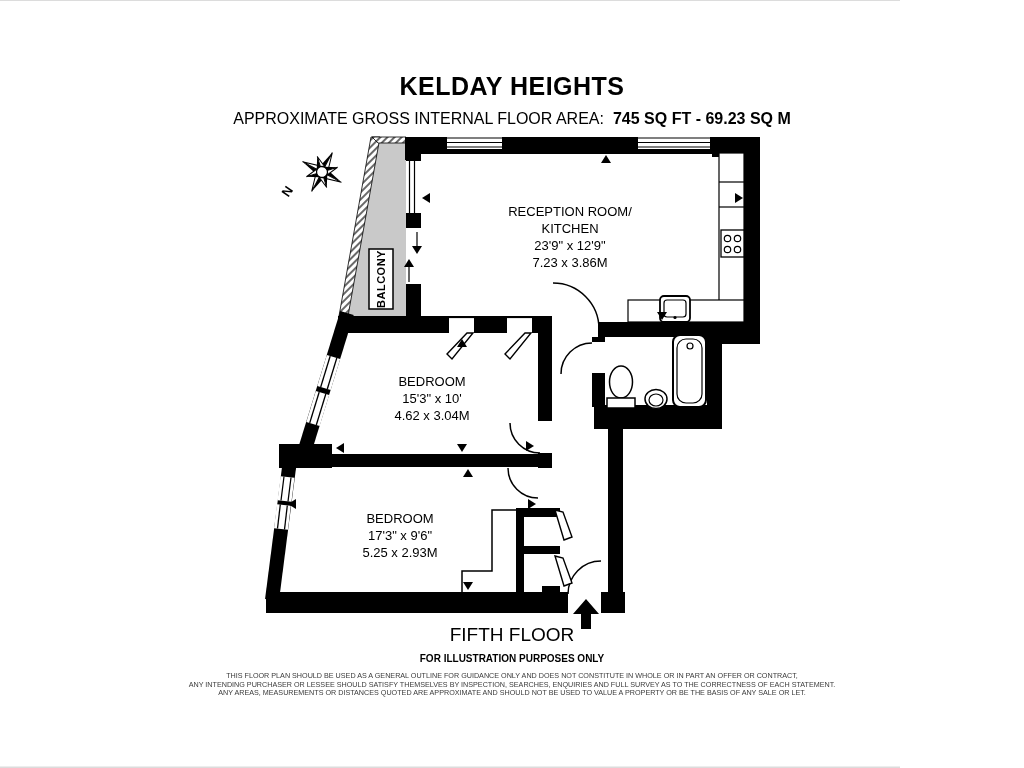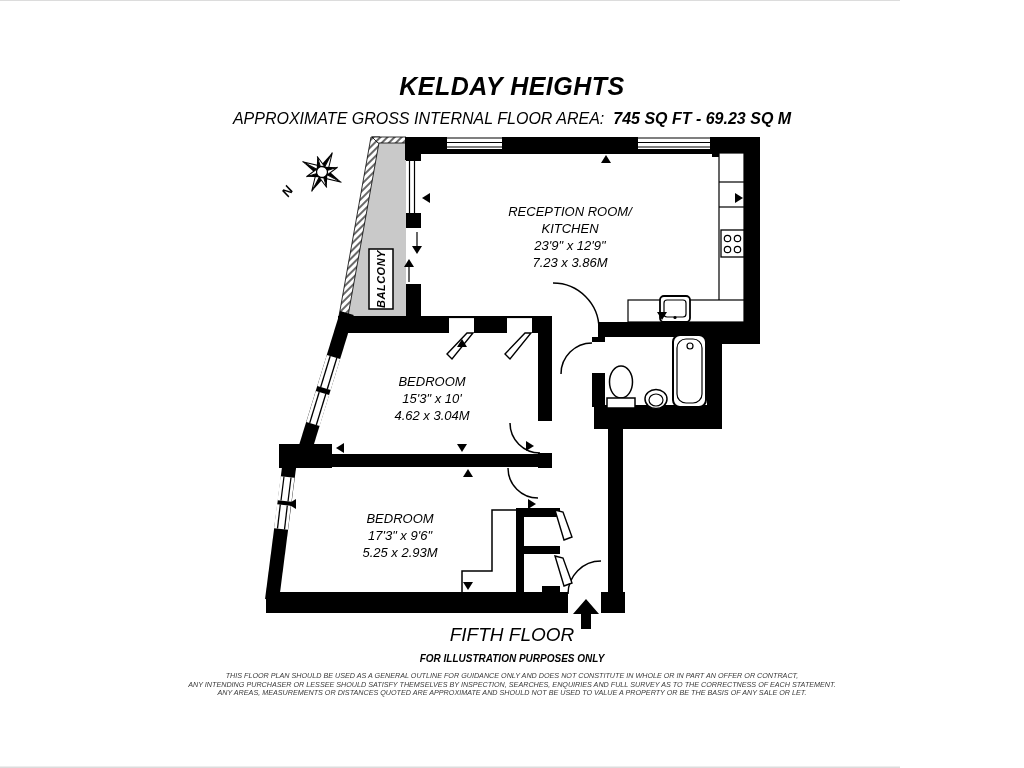--- a/index.html
+++ b/index.html
@@ -1,17 +1,17 @@
 <!DOCTYPE html>
 <html><head>
 <meta charset="utf-8">
 <style>
   html,body{margin:0;padding:0;background:#fff;}
   .page{position:relative;width:900px;height:768px;background:#fff;overflow:hidden;
-        font-family:"Liberation Sans","DejaVu Sans",sans-serif;font-style:italic;}
+        font-family:"Liberation Sans","DejaVu Sans",sans-serif;}
   svg{position:absolute;left:0;top:0;}
   svg text{fill:#000;font-family:"Liberation Sans","DejaVu Sans",sans-serif;}
   .title-text{font-size:25px;font-weight:bold;letter-spacing:.5px;}
   .subtitle-label{font-size:16px;font-weight:normal;}
   .subtitle-value{font-size:16px;font-weight:bold;}
   .room-label{font-size:13px;}
   .balcony-label{font-size:11px;font-weight:bold;letter-spacing:.5px;}
   .floor-label{font-size:19px;}
   .note-label{font-size:10px;font-weight:bold;}
   .disclaimer{font-size:7.2px;fill:#3a3a3a;}

